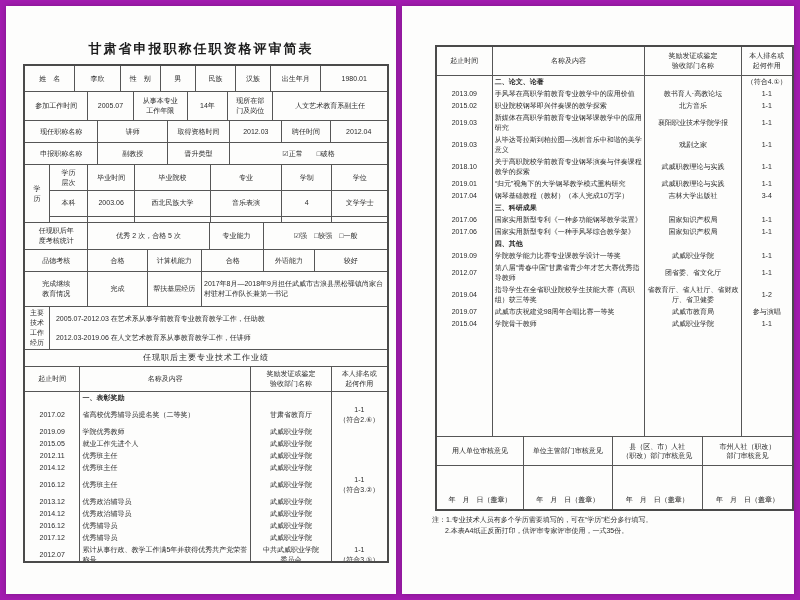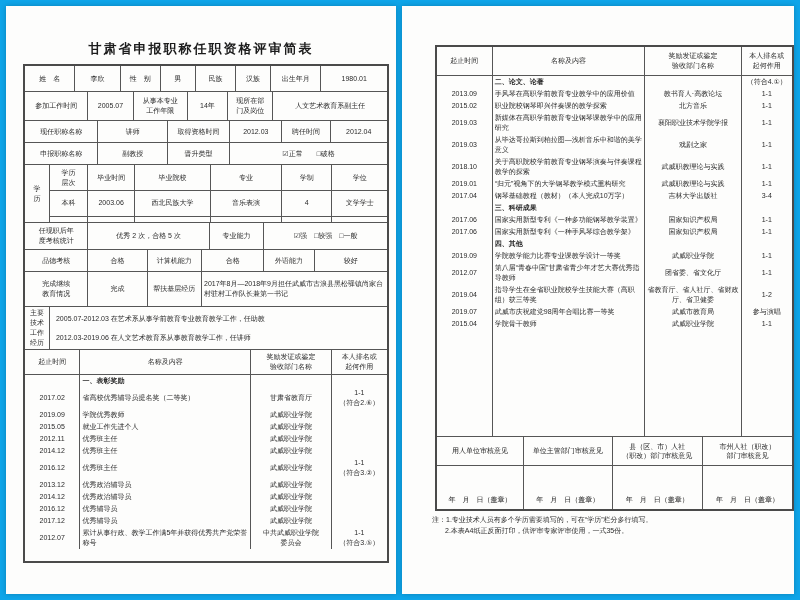--- a/index.html
+++ b/index.html
@@ -1,17 +1,17 @@
 <!DOCTYPE html>
 <html><head>
 <meta charset="utf-8">
 <style>
   html,body{margin:0;padding:0;}
   body{background:#e9e9e7;font-family:"Liberation Sans","DejaVu Sans",sans-serif;color:#222;}
-  .canvas{position:relative;width:800px;height:600px;background:#0ea5e9;overflow:hidden;}
+  .canvas{position:relative;width:800px;height:600px;background:#a21caf;overflow:hidden;}
   .page{position:absolute;top:6px;height:588px;background:#fdfdfc;box-shadow:0 0 5px rgba(0,0,0,.22);}
   #page1{left:6px;width:390px;}
   #page2{left:402px;width:392px;}
   .doc-title{position:absolute;left:0;right:0;top:34px;text-align:center;font-size:13px;font-weight:bold;letter-spacing:2px;color:#1c1c1c;}
   .tbl{position:absolute;border:2px solid #4a4a4a;display:flex;flex-direction:column;background:#fdfdfc;}
   #tbl1{left:17px;top:58px;width:362px;height:495px;}
   #tbl2{left:33px;top:39px;width:355px;height:462px;}
   .frow{display:flex;border-bottom:1px solid #565656;flex-shrink:0;}
   .frow.noline{border-bottom:none;}
   .c{box-sizing:border-box;border-right:1px solid #565656;display:flex;align-items:center;justify-content:center;text-align:center;font-size:7px;line-height:10px;padding:1px 2px;white-space:pre-line;flex-shrink:0;overflow:hidden;color:#2a2a2a;}
@@ -143,20 +143,23 @@
         <div class="c" style="width:6.9%">主要
 技术
 工作
 经历</div>
         <div class="sub" style="justify-content:space-evenly;padding:2px 4px;">
           <div class="c last left" style="border:none;">2005.07-2012.03 在艺术系从事学前教育专业教育教学工作，任助教</div>
           <div class="c last left" style="border:none;">2012.03-2019.06 在人文艺术教育系从事教育教学工作，任讲师</div>
         </div>
       </div>
 
+      <div class="frow" style="height:16px">
+        <div class="c last sectitle">任现职后主要专业技术工作业绩</div>
+      </div>
 
       <div class="frow" style="height:24px">
         <div class="c" style="width:15.3%">起止时间</div>
         <div class="c" style="width:47.2%">名称及内容</div>
         <div class="c" style="width:22.2%">奖励发证或鉴定
 验收部门名称</div>
         <div class="c last">本人排名或
 起何作用</div>
       </div>
 

